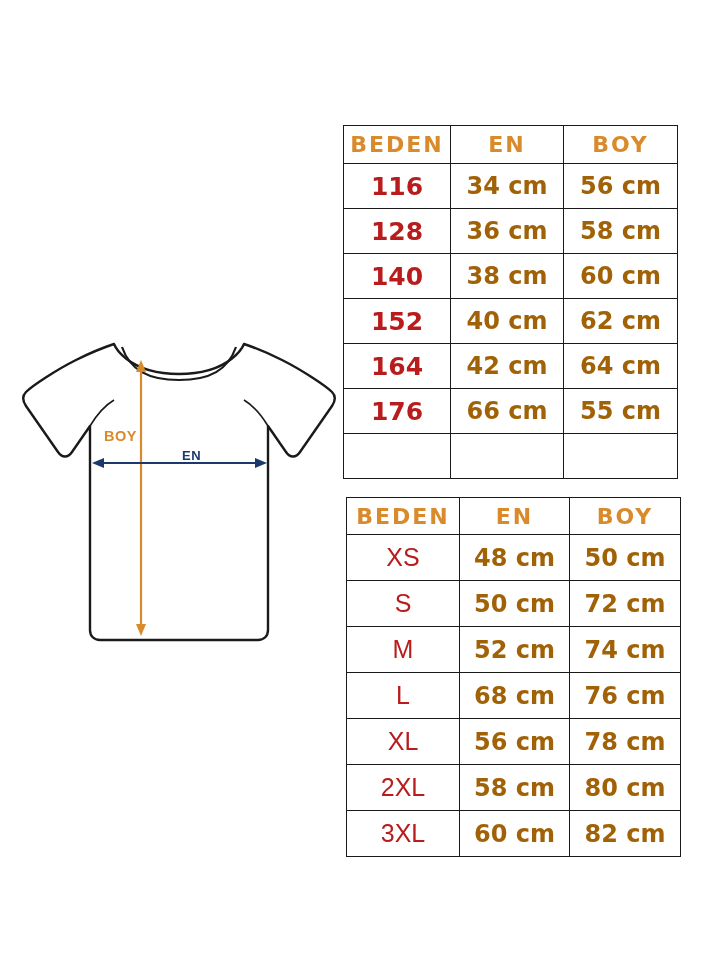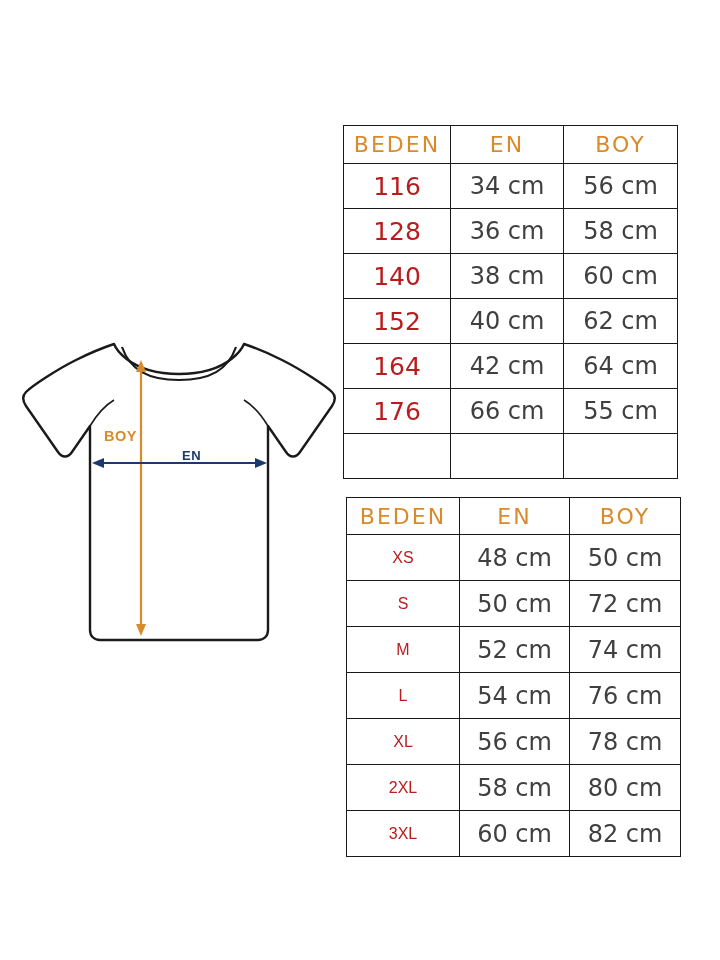--- a/index.html
+++ b/index.html
@@ -55,21 +55,21 @@
   .size-table {
     position: absolute;
     border-collapse: collapse;
     table-layout: fixed;
   }
   .size-table td, .size-table th {
     border: 1.6px solid #1a1a1a;
     text-align: center;
     vertical-align: middle;
     padding: 0;
-    font-weight: normal;
+    font-weight: bold;
   }
 
   
   #table-kids {
     left: 343px;
     top: 125px;
     width: 334px;
   }
   #table-kids col.c1 { width: 107px; }
   #table-kids col.c2 { width: 113px; }
@@ -96,26 +96,26 @@
     font-family: "DejaVu Sans", sans-serif;
     font-weight: bold;
   }
   .cell-size {
     color: #b91c1c;
     font-size: 25px;
     font-family: "DejaVu Sans", sans-serif;
   }
   .cell-size.thin {
     font-weight: normal;
-    font-size: 16px;
+    font-size: 25px;
     font-family: "Liberation Sans", sans-serif;
     margin-left: 8px;
   }
   .cell-val {
-    color: #404040;
+    color: #a16207;
     font-size: 24px;
     font-family: "DejaVu Sans", sans-serif;
   }
   .cell-empty {
     height: 44px;
   }
 </style>
 </head>
 <body>
 
@@ -219,21 +219,21 @@
         <td class="cell-val">50 cm</td>
         <td class="cell-val">72 cm</td>
       </tr>
       <tr>
         <td class="cell-size thin">M</td>
         <td class="cell-val">52 cm</td>
         <td class="cell-val">74 cm</td>
       </tr>
       <tr>
         <td class="cell-size thin">L</td>
-        <td class="cell-val">54 cm</td>
+        <td class="cell-val">68 cm</td>
         <td class="cell-val">76 cm</td>
       </tr>
       <tr>
         <td class="cell-size thin">XL</td>
         <td class="cell-val">56 cm</td>
         <td class="cell-val">78 cm</td>
       </tr>
       <tr>
         <td class="cell-size thin">2XL</td>
         <td class="cell-val">58 cm</td>

